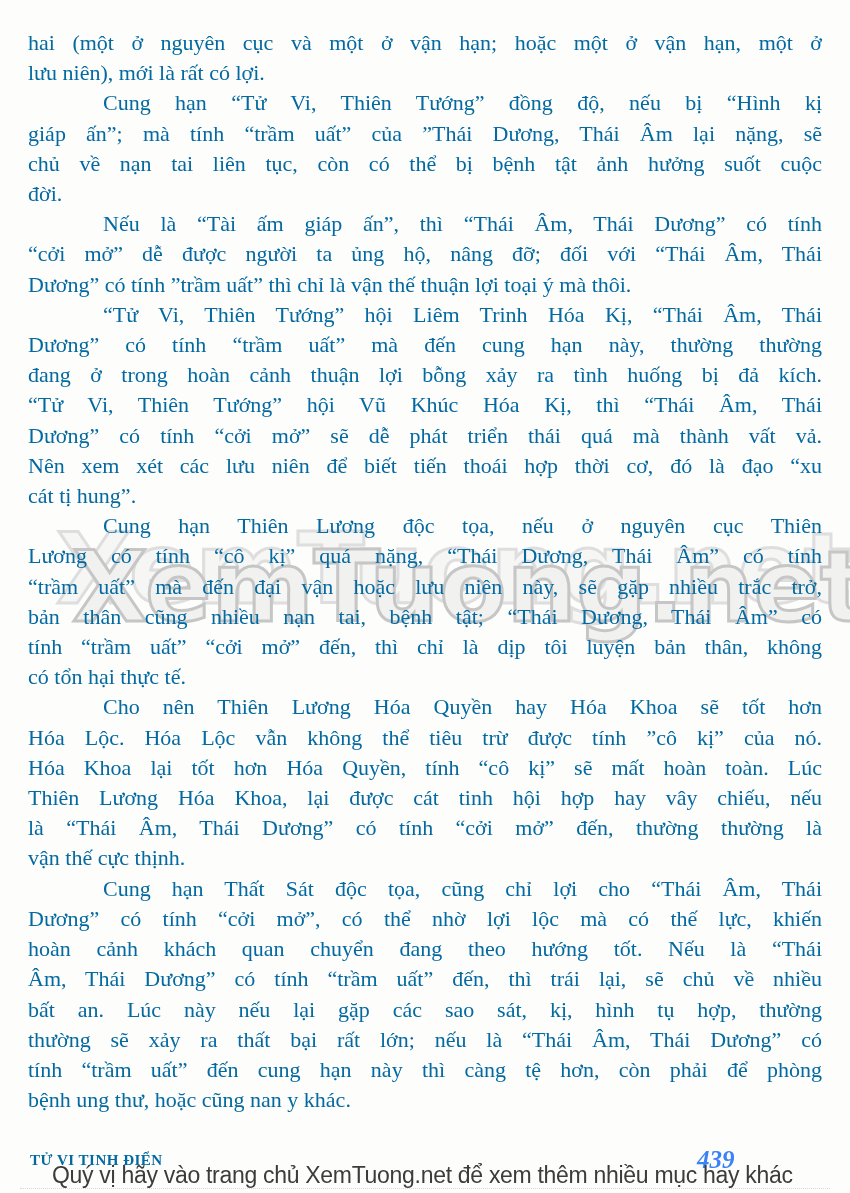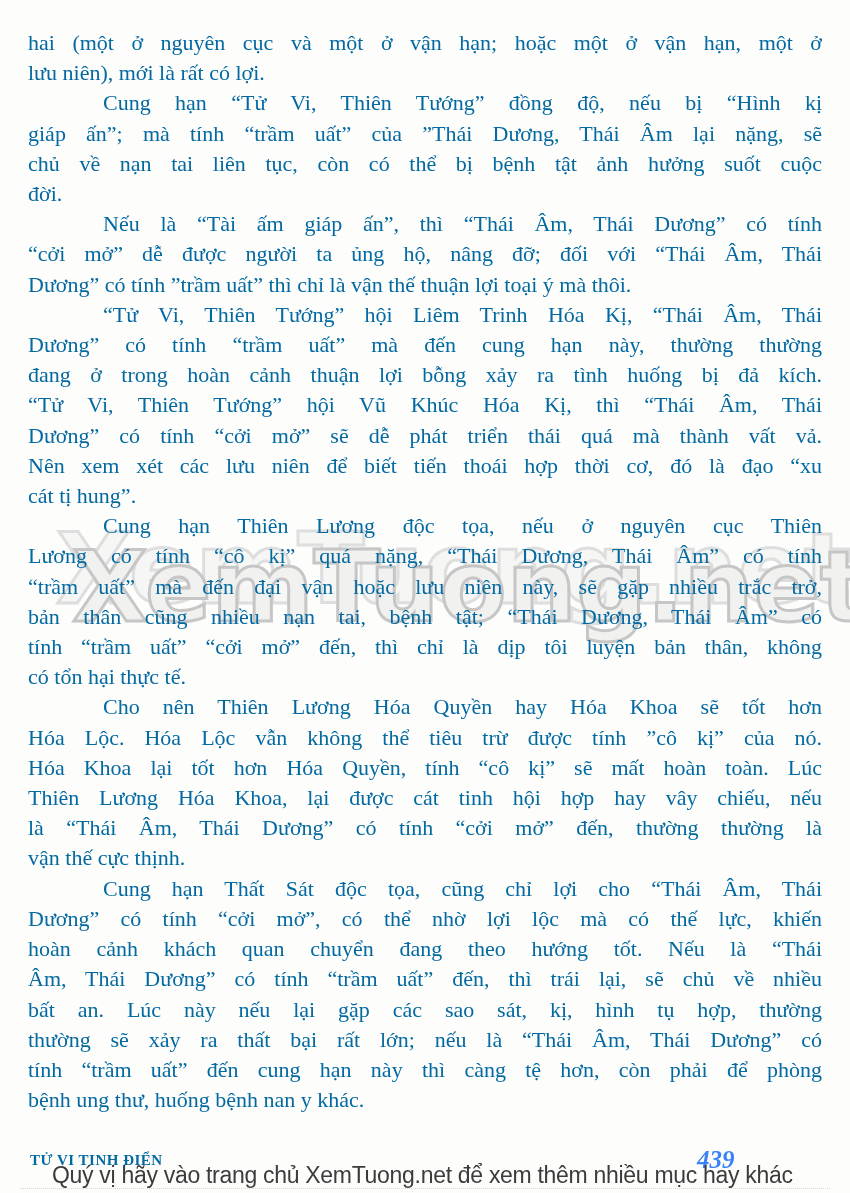--- a/index.html
+++ b/index.html
@@ -128,21 +128,21 @@
         <div class="line last">vận thế cực thịnh.</div>
       </div>
       <div class="para">
         <div class="line first">Cung hạn Thất Sát độc tọa, cũng chỉ lợi cho “Thái Âm, Thái</div>
         <div class="line">Dương” có tính “cởi mở”, có thể nhờ lợi lộc mà có thế lực, khiến</div>
         <div class="line">hoàn cảnh khách quan chuyển đang theo hướng tốt. Nếu là “Thái</div>
         <div class="line">Âm, Thái Dương” có tính “trầm uất” đến, thì trái lại, sẽ chủ về nhiều</div>
         <div class="line">bất an. Lúc này nếu lại gặp các sao sát, kị, hình tụ hợp, thường</div>
         <div class="line">thường sẽ xảy ra thất bại rất lớn; nếu là “Thái Âm, Thái Dương” có</div>
         <div class="line">tính “trầm uất” đến cung hạn này thì càng tệ hơn, còn phải để phòng</div>
-        <div class="line last">bệnh ung thư, huống bệnh nan y khác.</div>
+        <div class="line last">bệnh ung thư, hoặc cũng nan y khác.</div>
       </div>
     </div>
 
   <div class="footer">
     <span class="footer-title">TỬ VI TINH ĐIỂN</span>
     <span class="footer-page">439</span>
     <span class="footer-promo">Quý vị hãy vào trang chủ XemTuong.net để xem thêm nhiều mục hay khác</span>
   </div>
 
   <div class="page-bottom-noise"></div>

